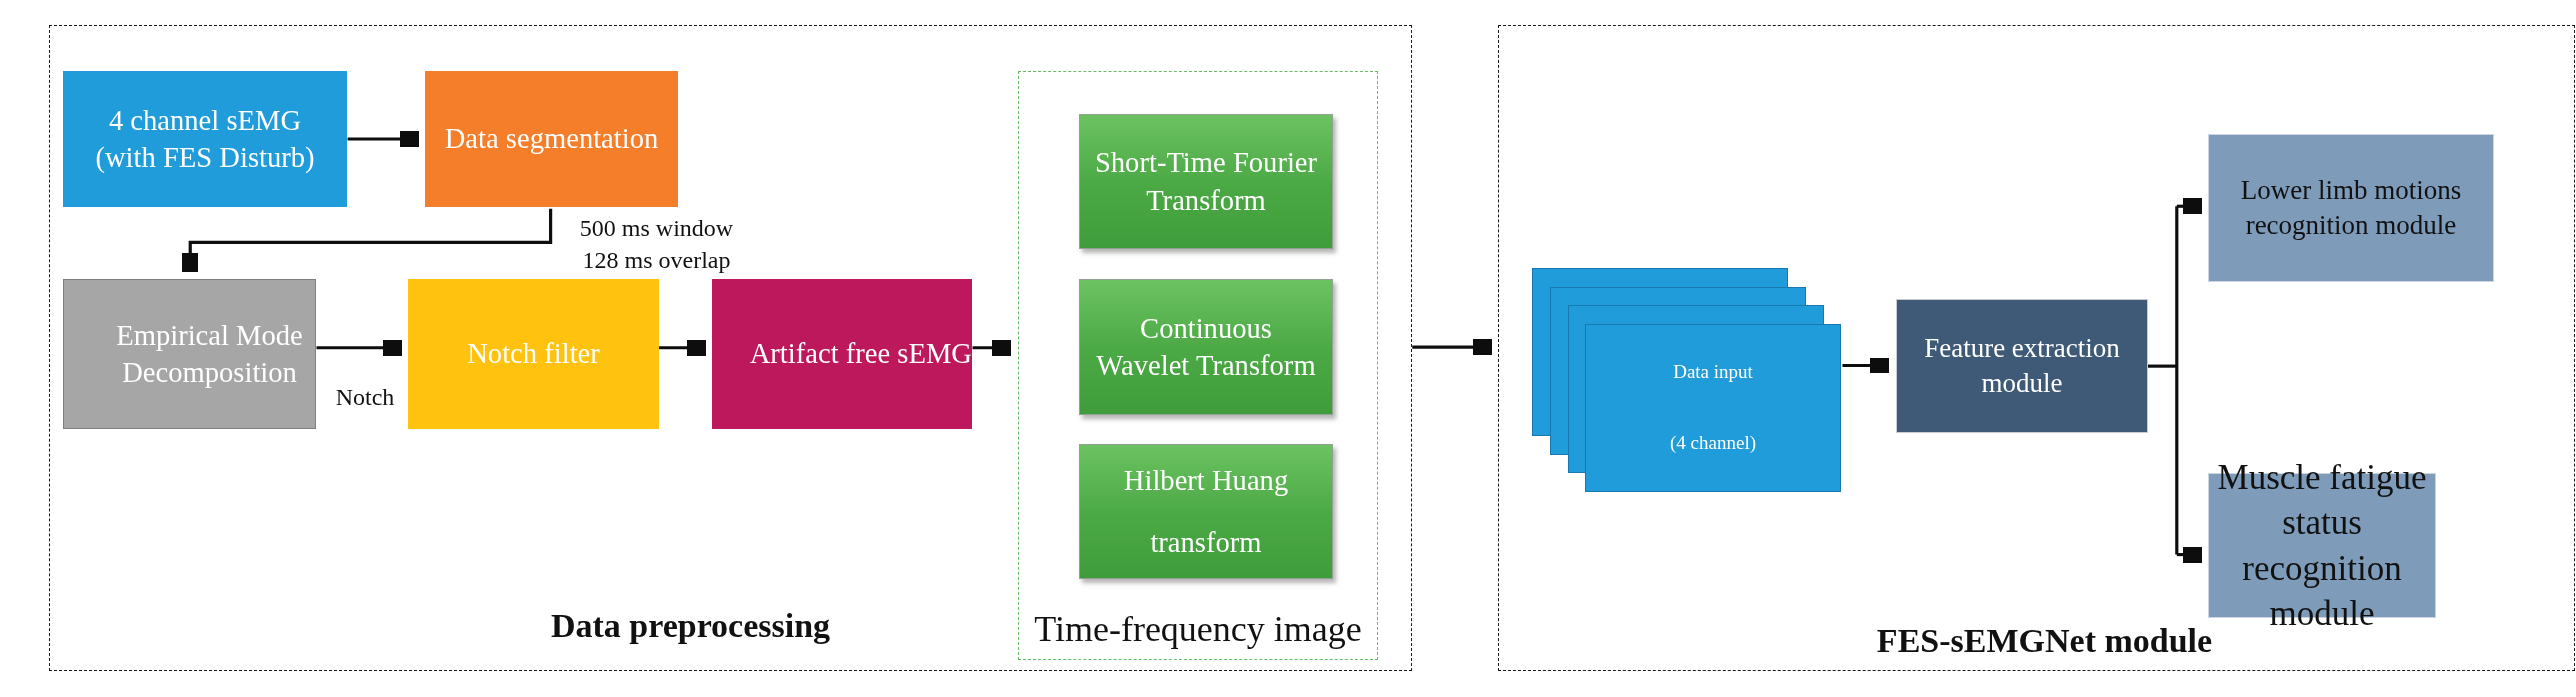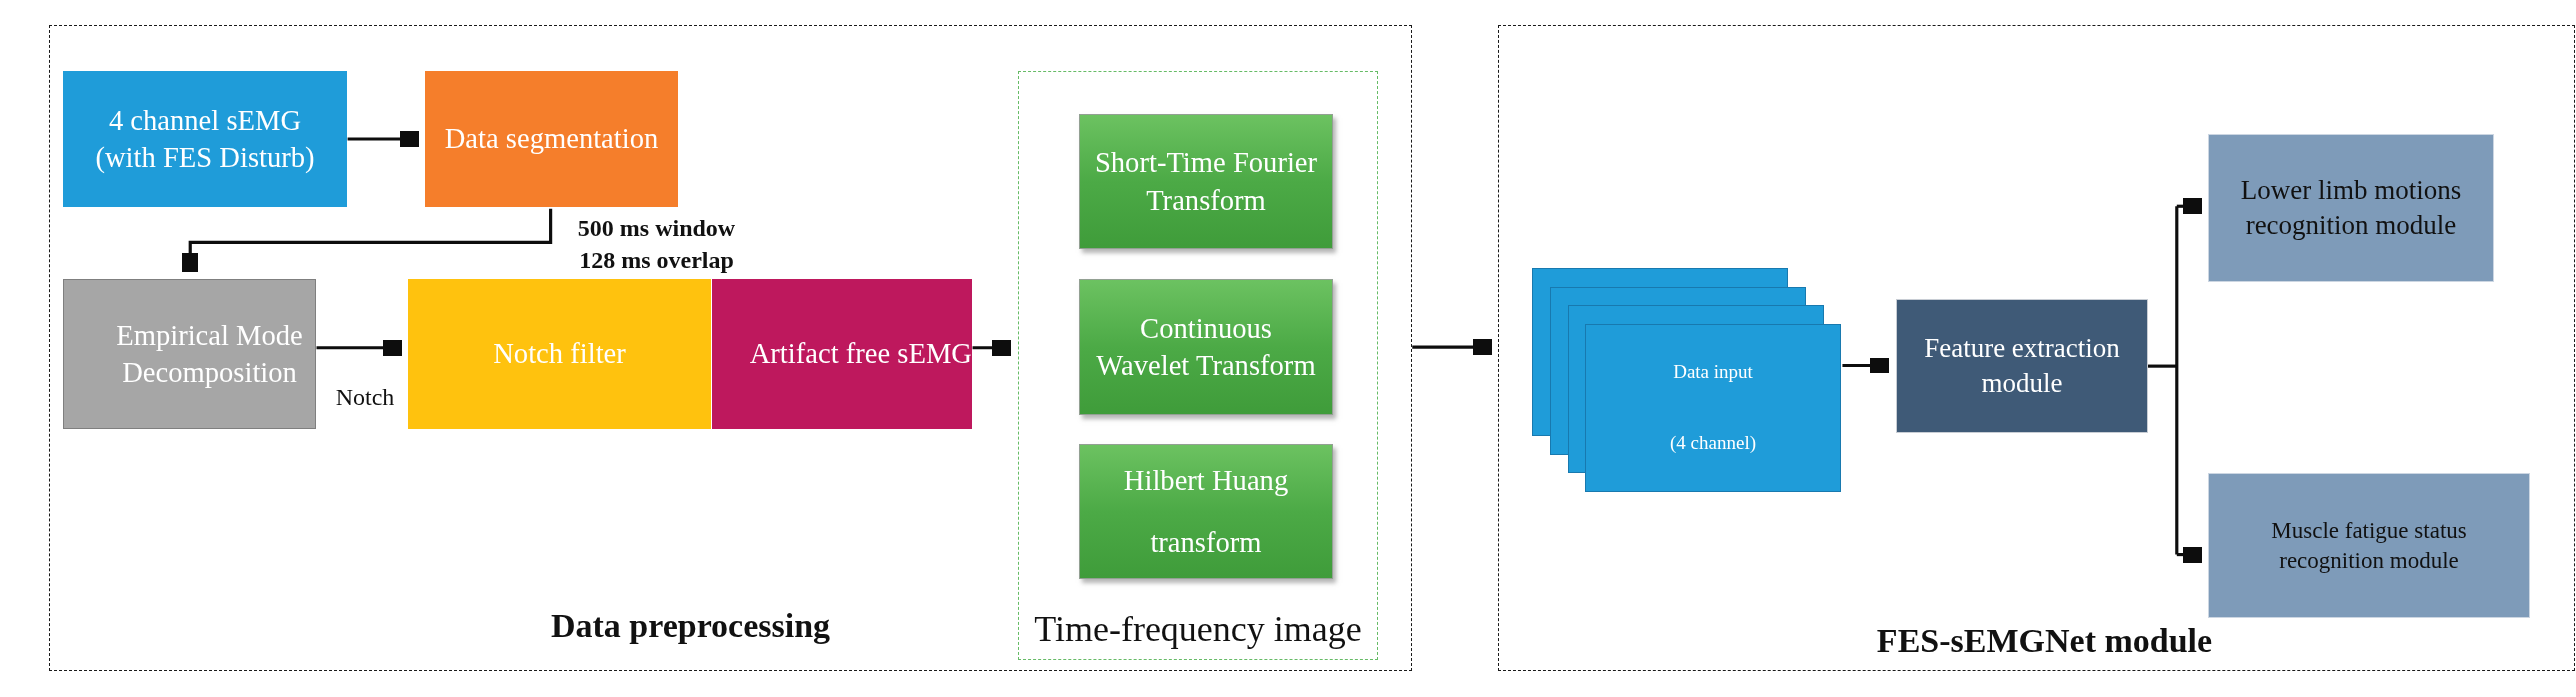--- a/index.html
+++ b/index.html
@@ -114,33 +114,33 @@
 
   <div class="node n-cyan" style="left:39px; top:71px; width:284px; height:136px;">
     <span>4 channel sEMG</span>
     <span>(with FES Disturb)</span>
   </div>
 
   <div class="node n-orange" style="left:401px; top:71px; width:253px; height:136px;">
     <span>Data segmentation</span>
   </div>
 
-  <div class="annotation" style="left:542px; top:212px; width:181px;font-weight:bold;">
+  <div class="annotation" style="left:542px; top:212px; width:181px;">
     <span style="display:block;">500 ms window</span>
     <span style="display:block;">128 ms overlap</span>
   </div>
 
   <div class="node n-gray" style="left:39px; top:279px; width:253px; height:150px;">
     <span>Empirical Mode</span>
     <span>Decomposition</span>
   </div>
 
   <div class="annotation" style="left:303px; top:381px; width:76px;">Notch</div>
 
-  <div class="node n-yellow" style="left:384px; top:279px; width:303px; height:150px;">
+  <div class="node n-yellow" style="left:384px; top:279px; width:251px; height:150px;">
     <span>Notch filter</span>
   </div>
 
   <div class="node n-blue" style="left:688px; top:279px; width:260px; height:150px;">
     <span>Artifact free sEMG</span>
   </div>
 
   <div class="section-label" style="left:476px; top:607px; width:381px;">Data preprocessing</div>
 
   <div class="node n-green" style="left:1055px; top:279px; width:254px; height:136px;">
@@ -171,21 +171,21 @@
   <div class="node n-slate" style="left:1872px; top:299px; width:252px; height:134px; font-size:27px;">
     <span>Feature extraction</span>
     <span>module</span>
   </div>
 
   <div class="node n-steel" style="left:2184px; top:134px; width:286px; height:148px; font-size:27px;">
     <span>Lower limb motions</span>
     <span>recognition module</span>
   </div>
 
-  <div class="node n-steel" style="left:2184px; top:473px; width:322px; height:145px; font-size:23px;">
+  <div class="node n-steel" style="left:2184px; top:473px; width:228px; height:145px; font-size:35px;">
     <span>Muscle fatigue status</span>
     <span>recognition module</span>
   </div>
 
   <div class="section-label" style="left:1830px; top:622px; width:381px;">FES-sEMGNet module</div>
 
 </div>
 
 
 </body></html>

